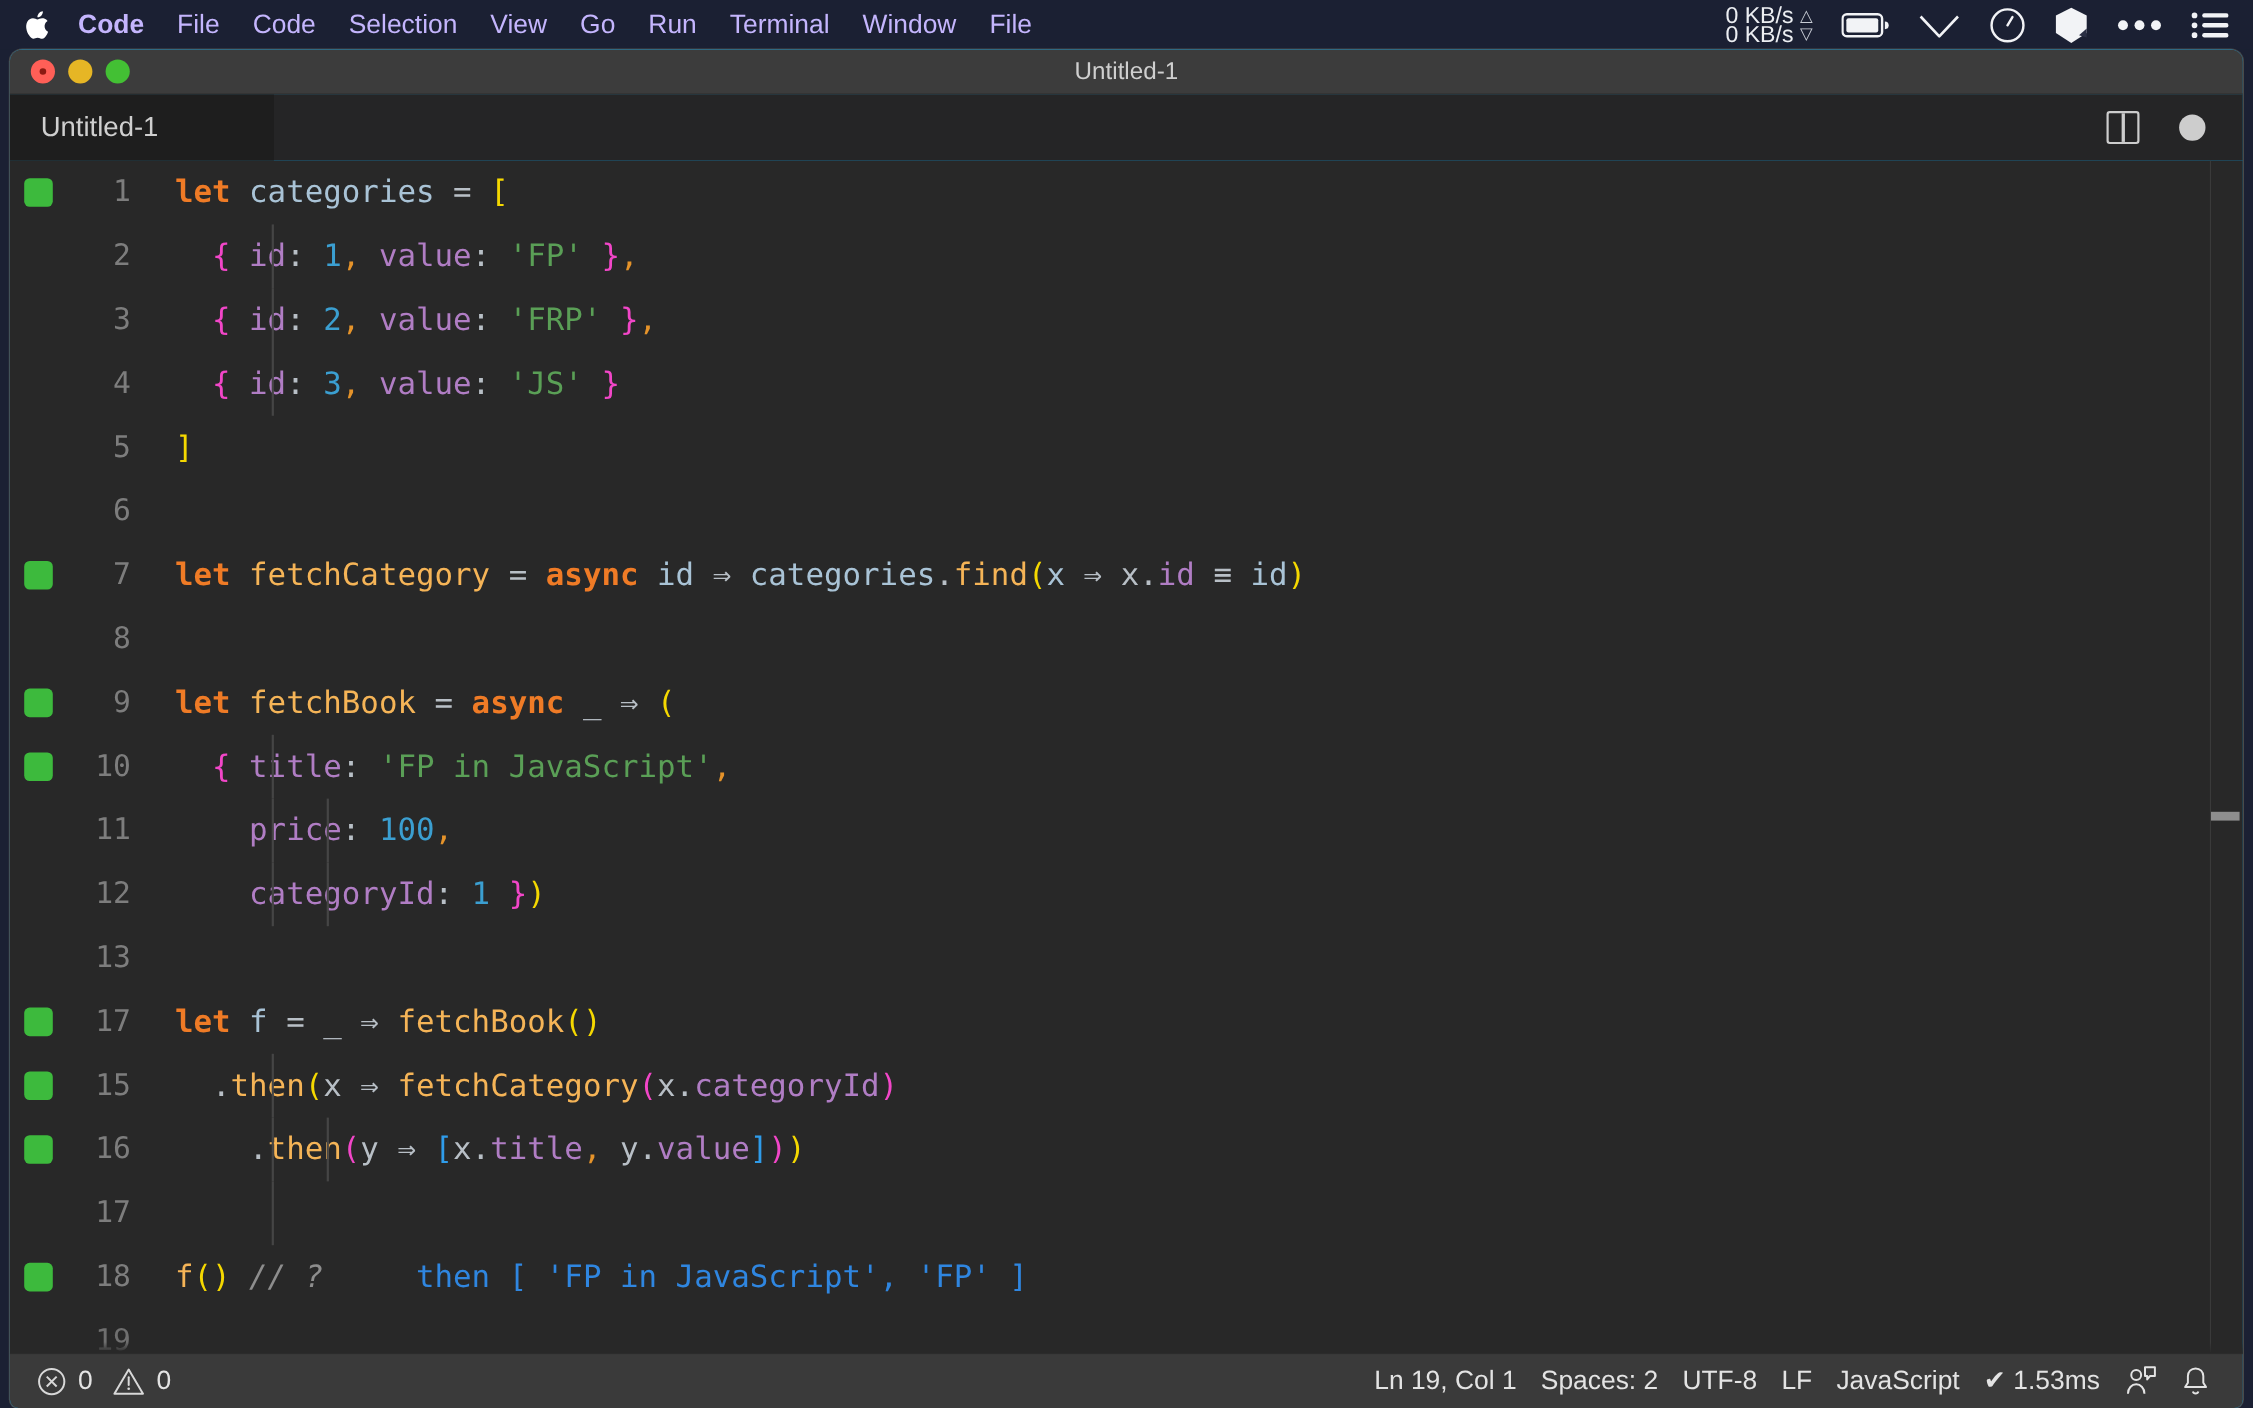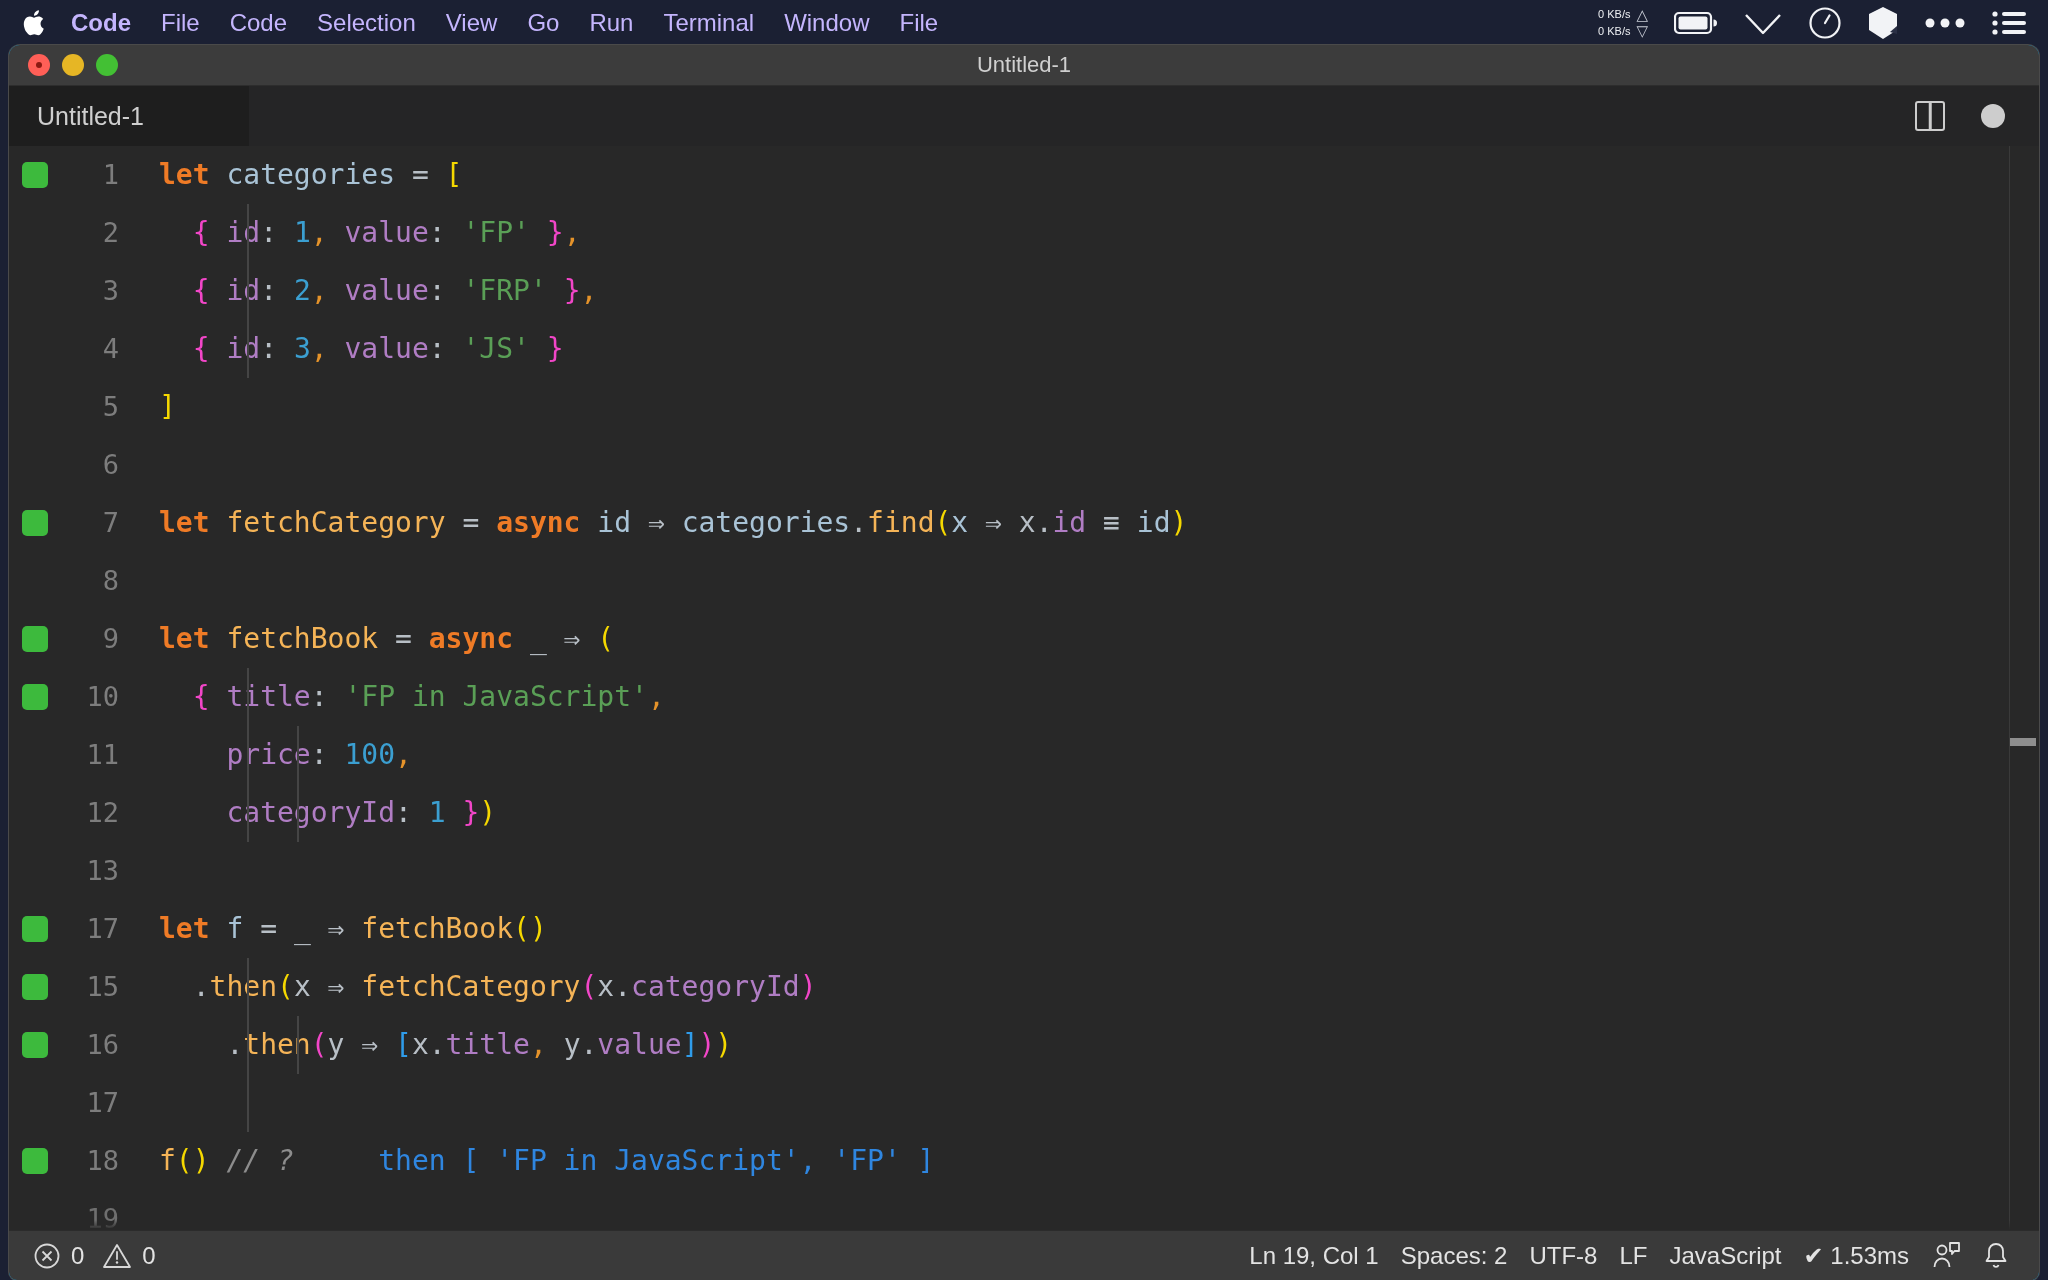--- a/index.html
+++ b/index.html
@@ -28,21 +28,21 @@
   .menu-item.app-name { font-weight: bold; }
   #menubar-right {
     margin-left: auto; display: flex; align-items: center; gap: 26px;
     padding-right: 22px;
   }
   .net-speed {
     display: flex; align-items: center; gap: 6px;
   }
   .net-speed .rates {
     display: flex; flex-direction: column; align-items: flex-end;
-    font-size: 11px; line-height: 17px; color: #eceef2;
+    font-size: 21px; line-height: 17px; color: #eceef2;
   }
   .net-speed .tris {
     display: flex; flex-direction: column; align-items: center;
     line-height: 16px; font-size: 15px; color: #c9cdd6;
   }
   .mb-icon { display: flex; align-items: center; justify-content: center; }
 
   
   #window {
     position: absolute; left: 9px; top: 45px; width: 2030px; height: 1235px;

